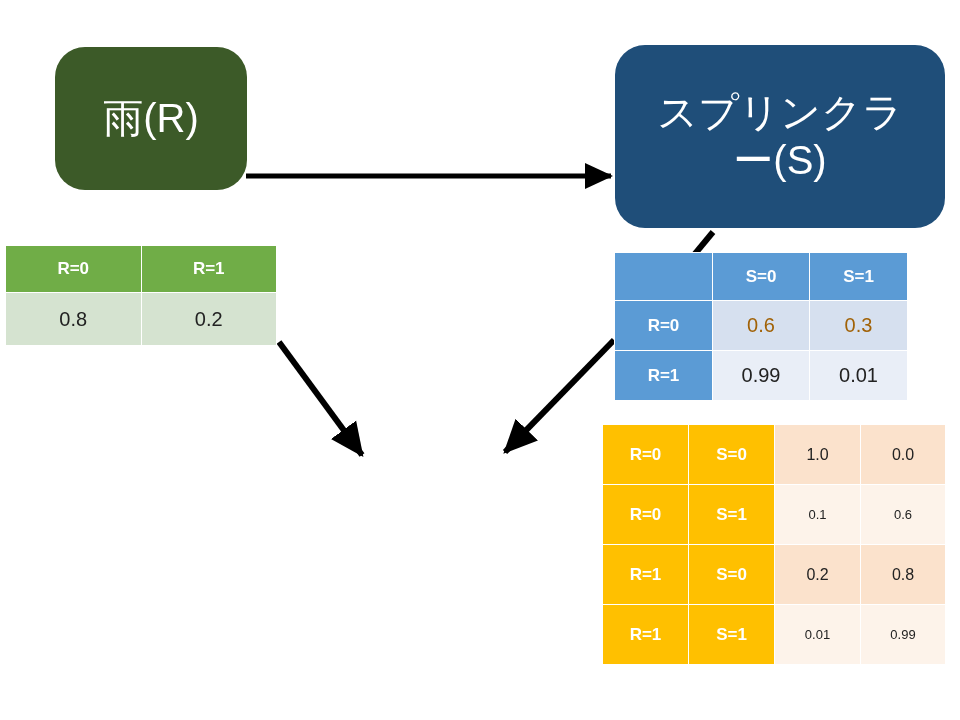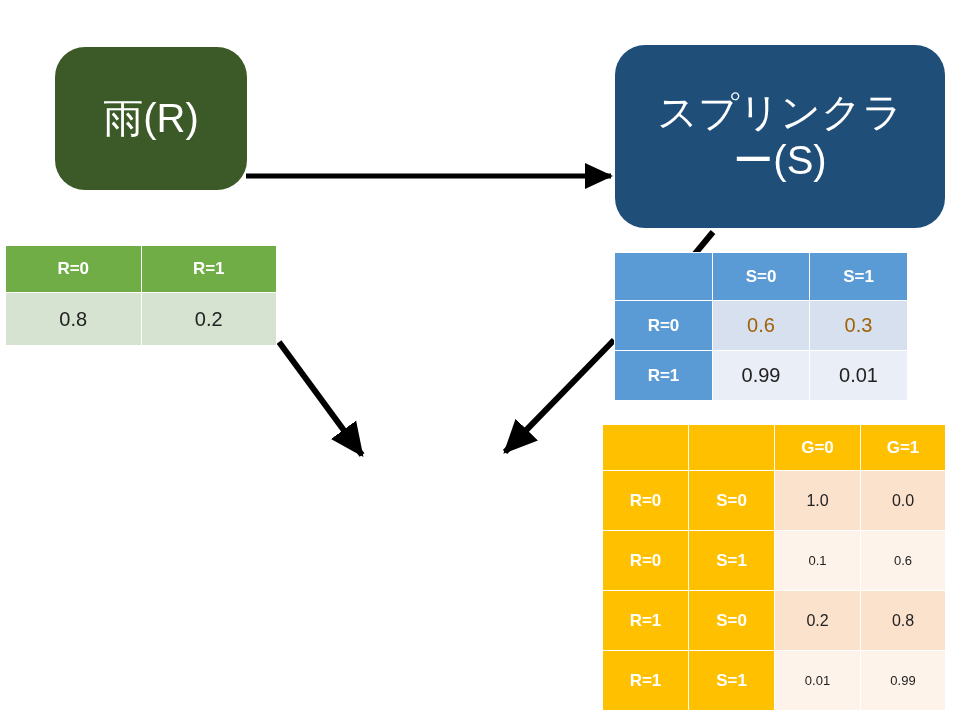--- a/index.html
+++ b/index.html
@@ -174,26 +174,20 @@
     </table>
 
   <table class="cpt" id="table-g">
     <colgroup>
       <col style="width:86px">
         <col style="width:86px">
       <col style="width:86px">
         <col style="width:85px">
     </colgroup>
     <tbody>
-        <tr>
-      <td class="hdr"></td>
-      <td class="hdr"></td>
-      <td class="hdr">G=0</td>
-      <td class="hdr">G=1</td>
-    </tr>
 
     <tr class="g-data">
       <td class="rowhdr">R=0</td>
       <td class="rowhdr">S=0</td>
       <td class="val-a">1.0</td>
       <td class="val-a">0.0</td>
     </tr>
 
     <tr class="g-data">
       <td class="rowhdr">R=0</td>

